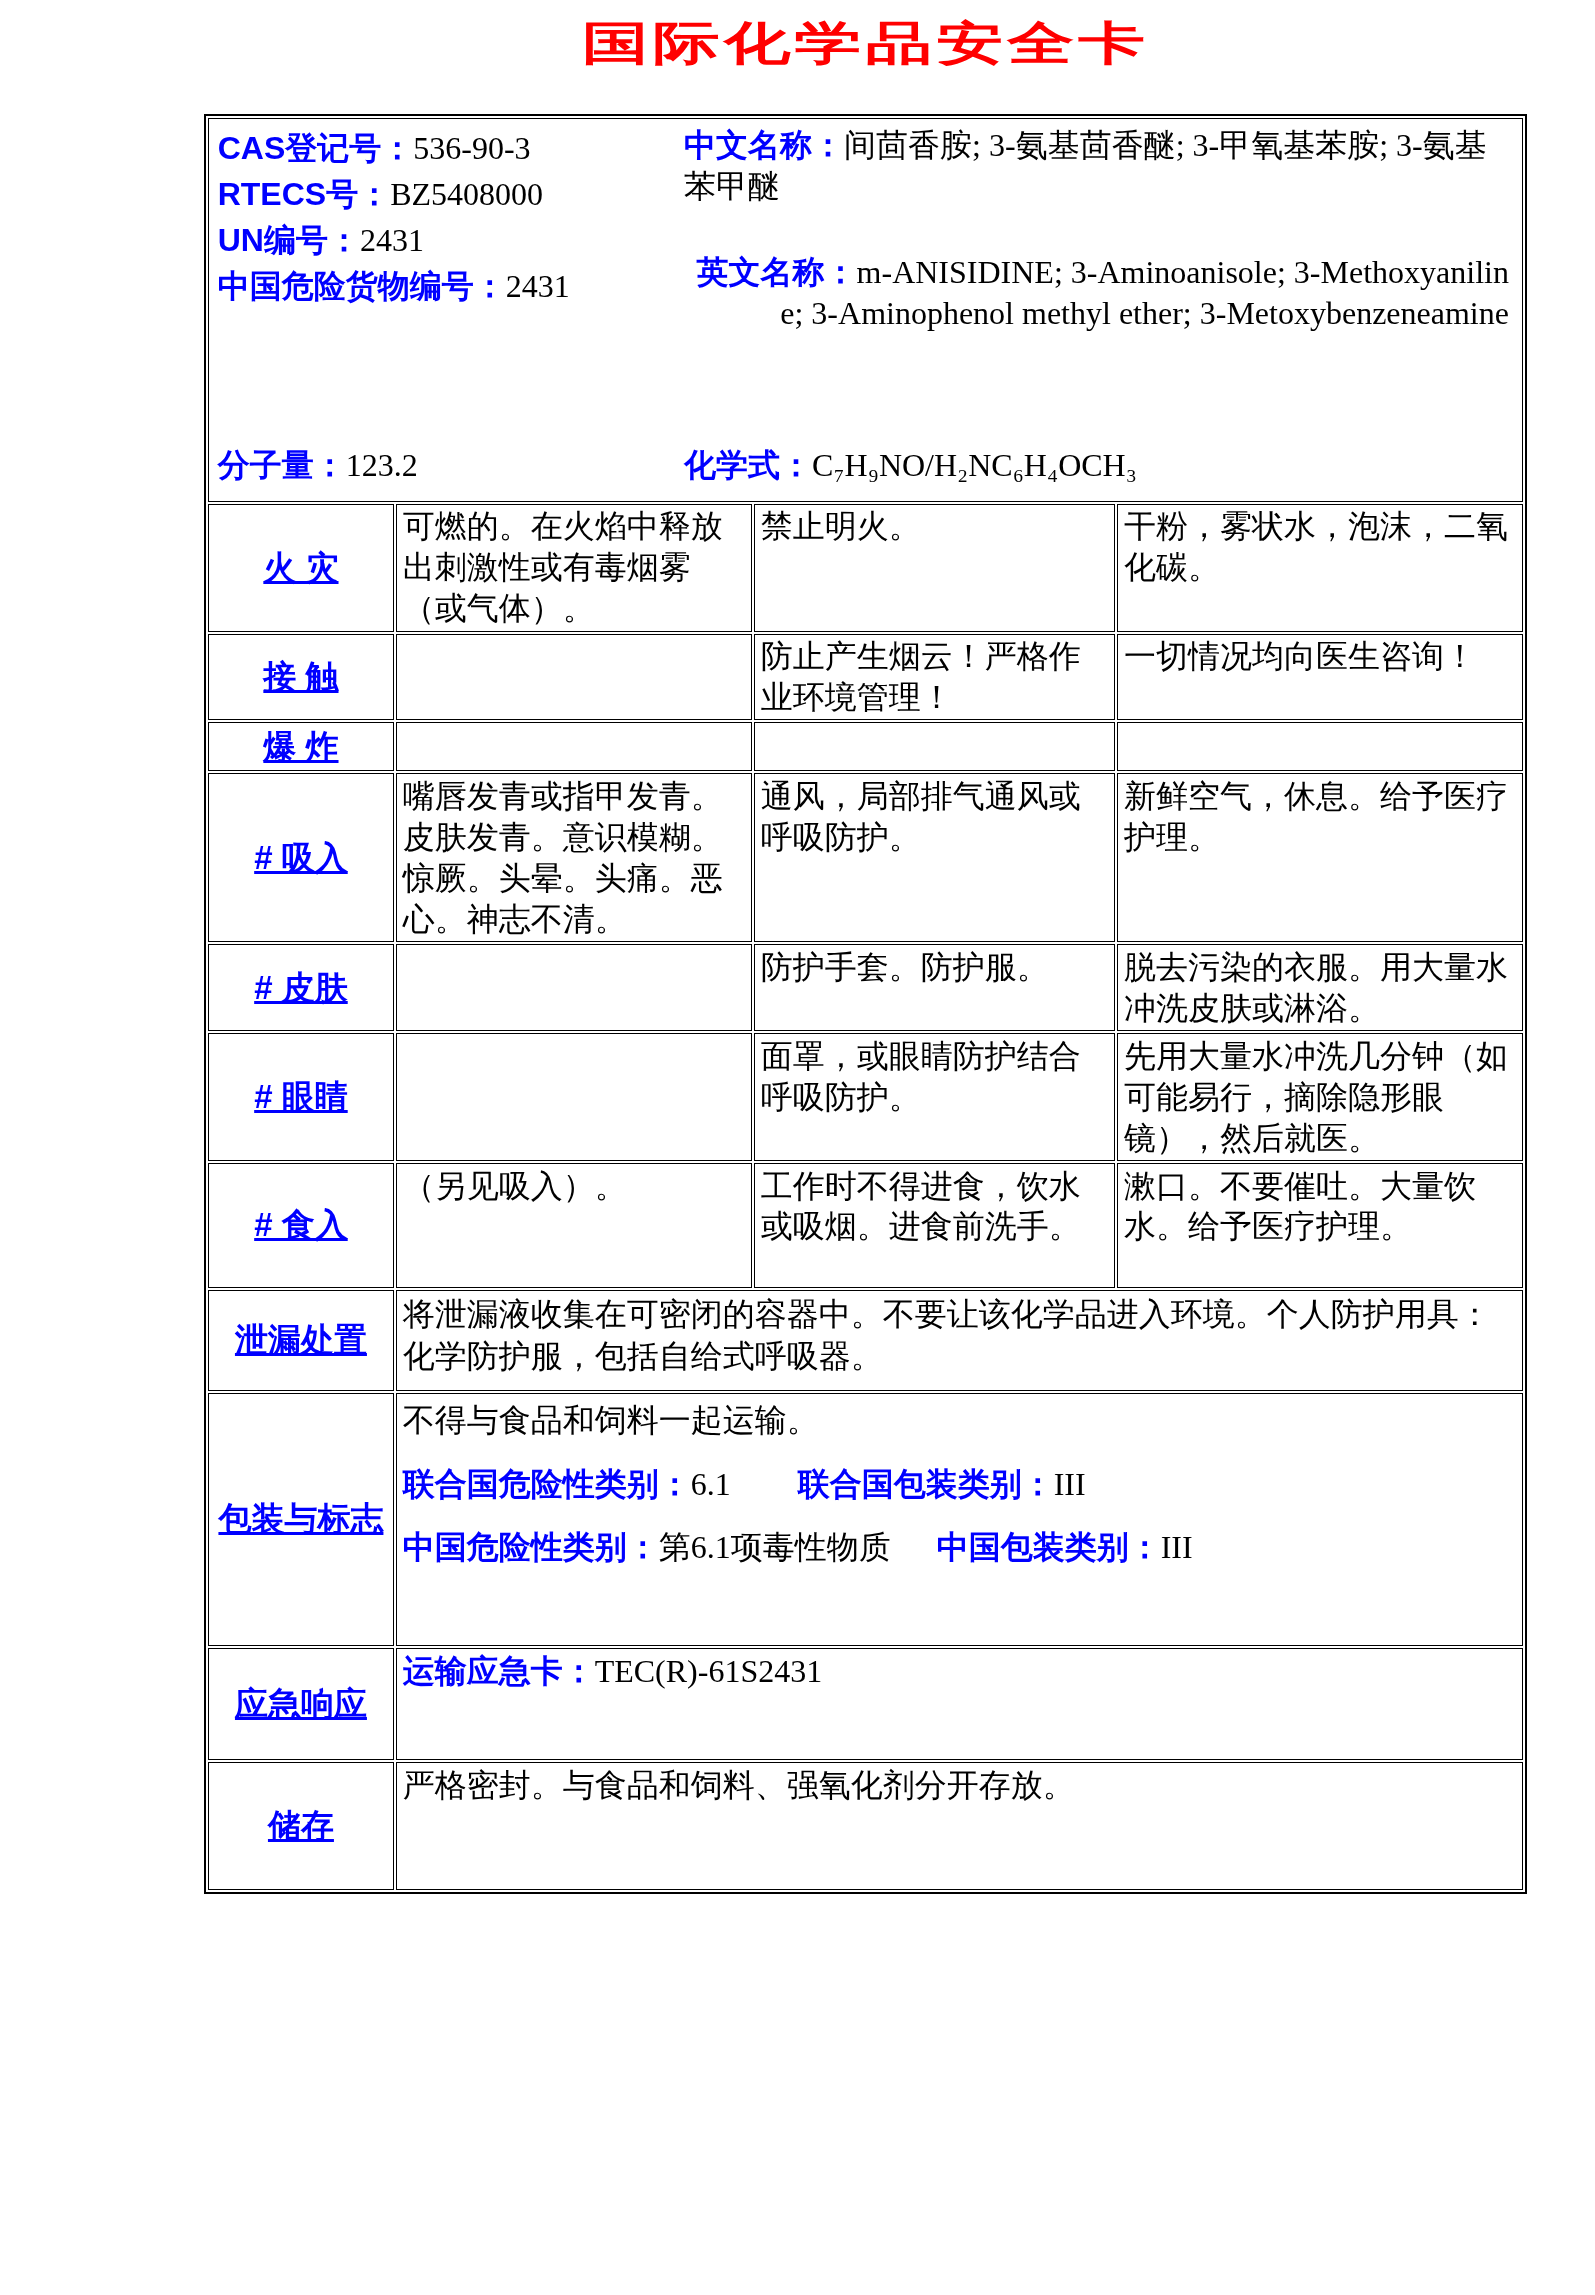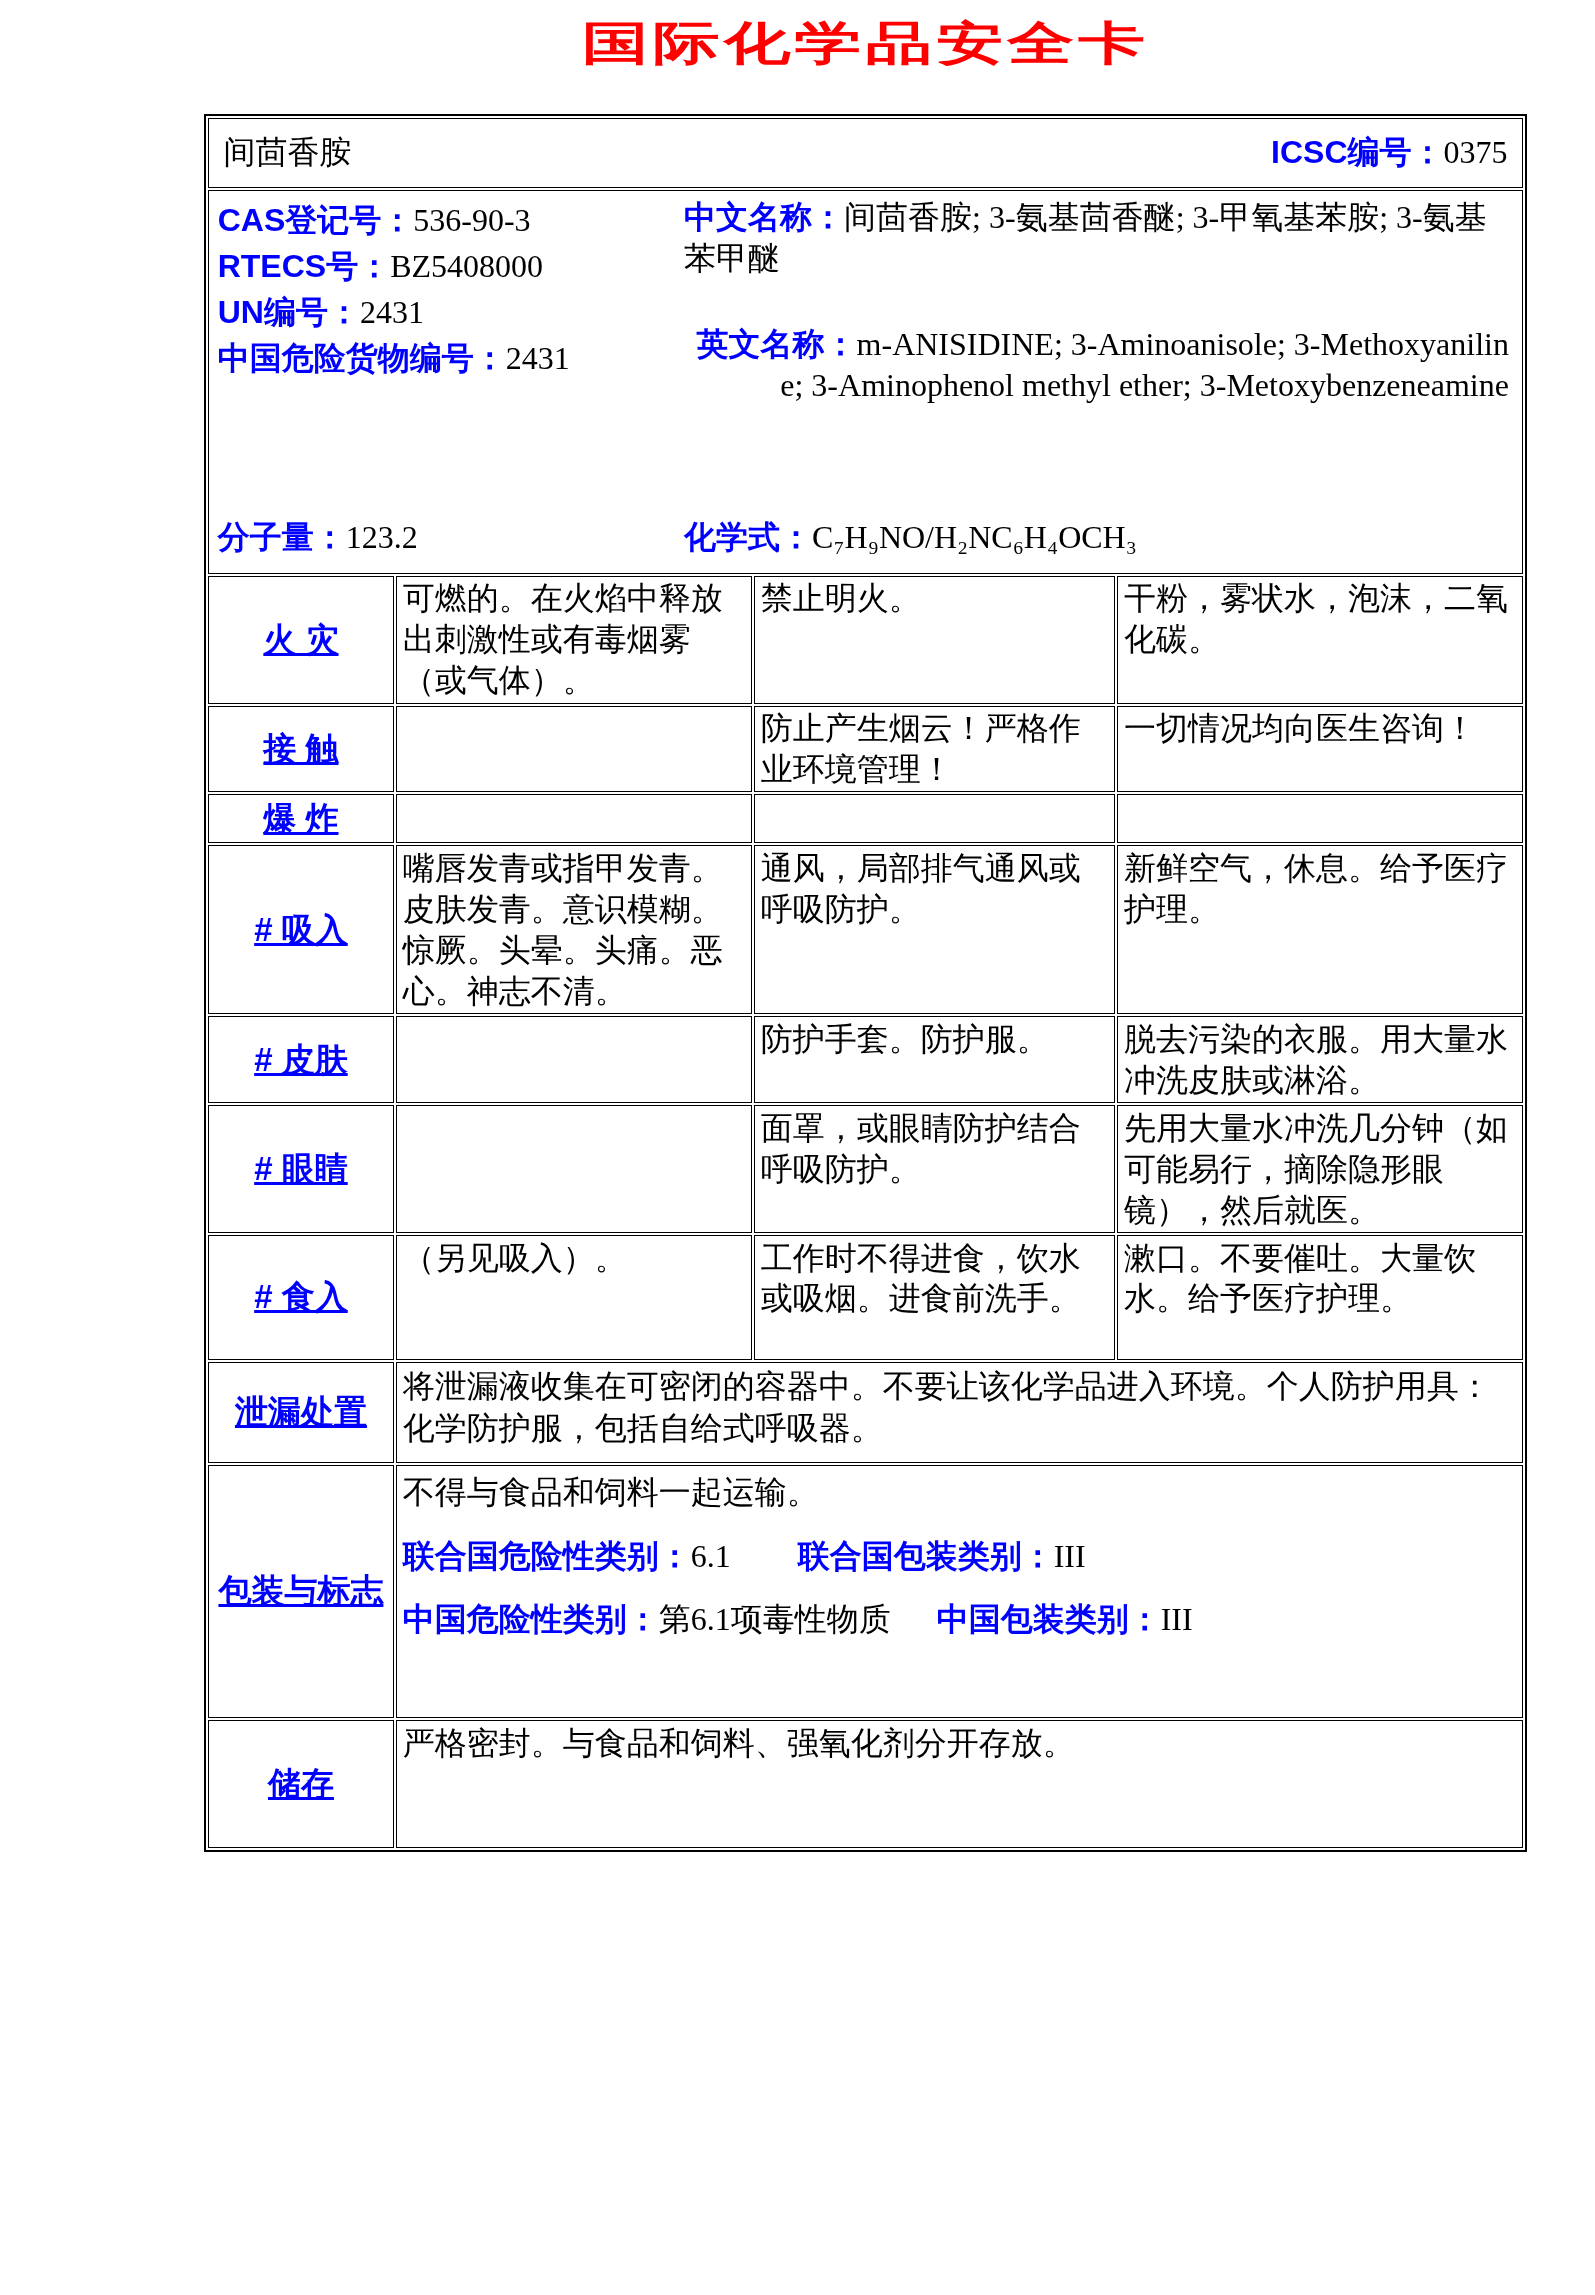--- a/index.html
+++ b/index.html
@@ -69,30 +69,20 @@
 
 <table class="card">
   <colgroup>
     <col style="width:14.2%">
       <col style="width:27.2%">
       <col style="width:27.6%">
       <col style="width:31.0%">
   </colgroup>
 
   <tbody>
-      <tr style="height:70px">
-    <td colspan="4">
-      <div class="namewrap">
-        <span>间茴香胺</span>
-        <span>
-          <span class="blue">ICSC编号：</span><span class="val">0375</span>
-        </span>
-      </div>
-    </td>
-  </tr>
 
   <tr style="height:383px">
     <td colspan="4">
       <div class="idswrap">
         <div class="ids-top">
           <div class="ids-left">
             <div class="idline">
               <span class="blue">CAS登记号：</span><span class="val">536-90-3</span>
             </div>
             <div class="idline">
@@ -189,20 +179,26 @@
       <div class="packline">不得与食品和饲料一起运输。</div>
       <div class="packline">
         <span class="blue">联合国危险性类别：</span><span class="val">6.1</span><span class="blue gap1">联合国包装类别：</span><span class="val">III</span>
       </div>
       <div class="packline">
         <span class="blue">中国危险性类别：</span><span class="val">第6.1项毒性物质</span><span class="blue gap2">中国包装类别：</span><span class="val">III</span>
       </div>
     </td>
   </tr>
 
+  <tr style="height:112px">
+    <td class="rowlabel">应急响应</td>
+    <td colspan="3">
+      <span class="blue">运输应急卡：</span><span class="val">TEC(R)-61S2431</span>
+    </td>
+  </tr>
 
   <tr style="height:128px">
     <td class="rowlabel">储存</td>
     <td colspan="3">
       <span>严格密封。与食品和饲料、强氧化剂分开存放。</span>
     </td>
   </tr>
 </tbody>
   </table>
 

